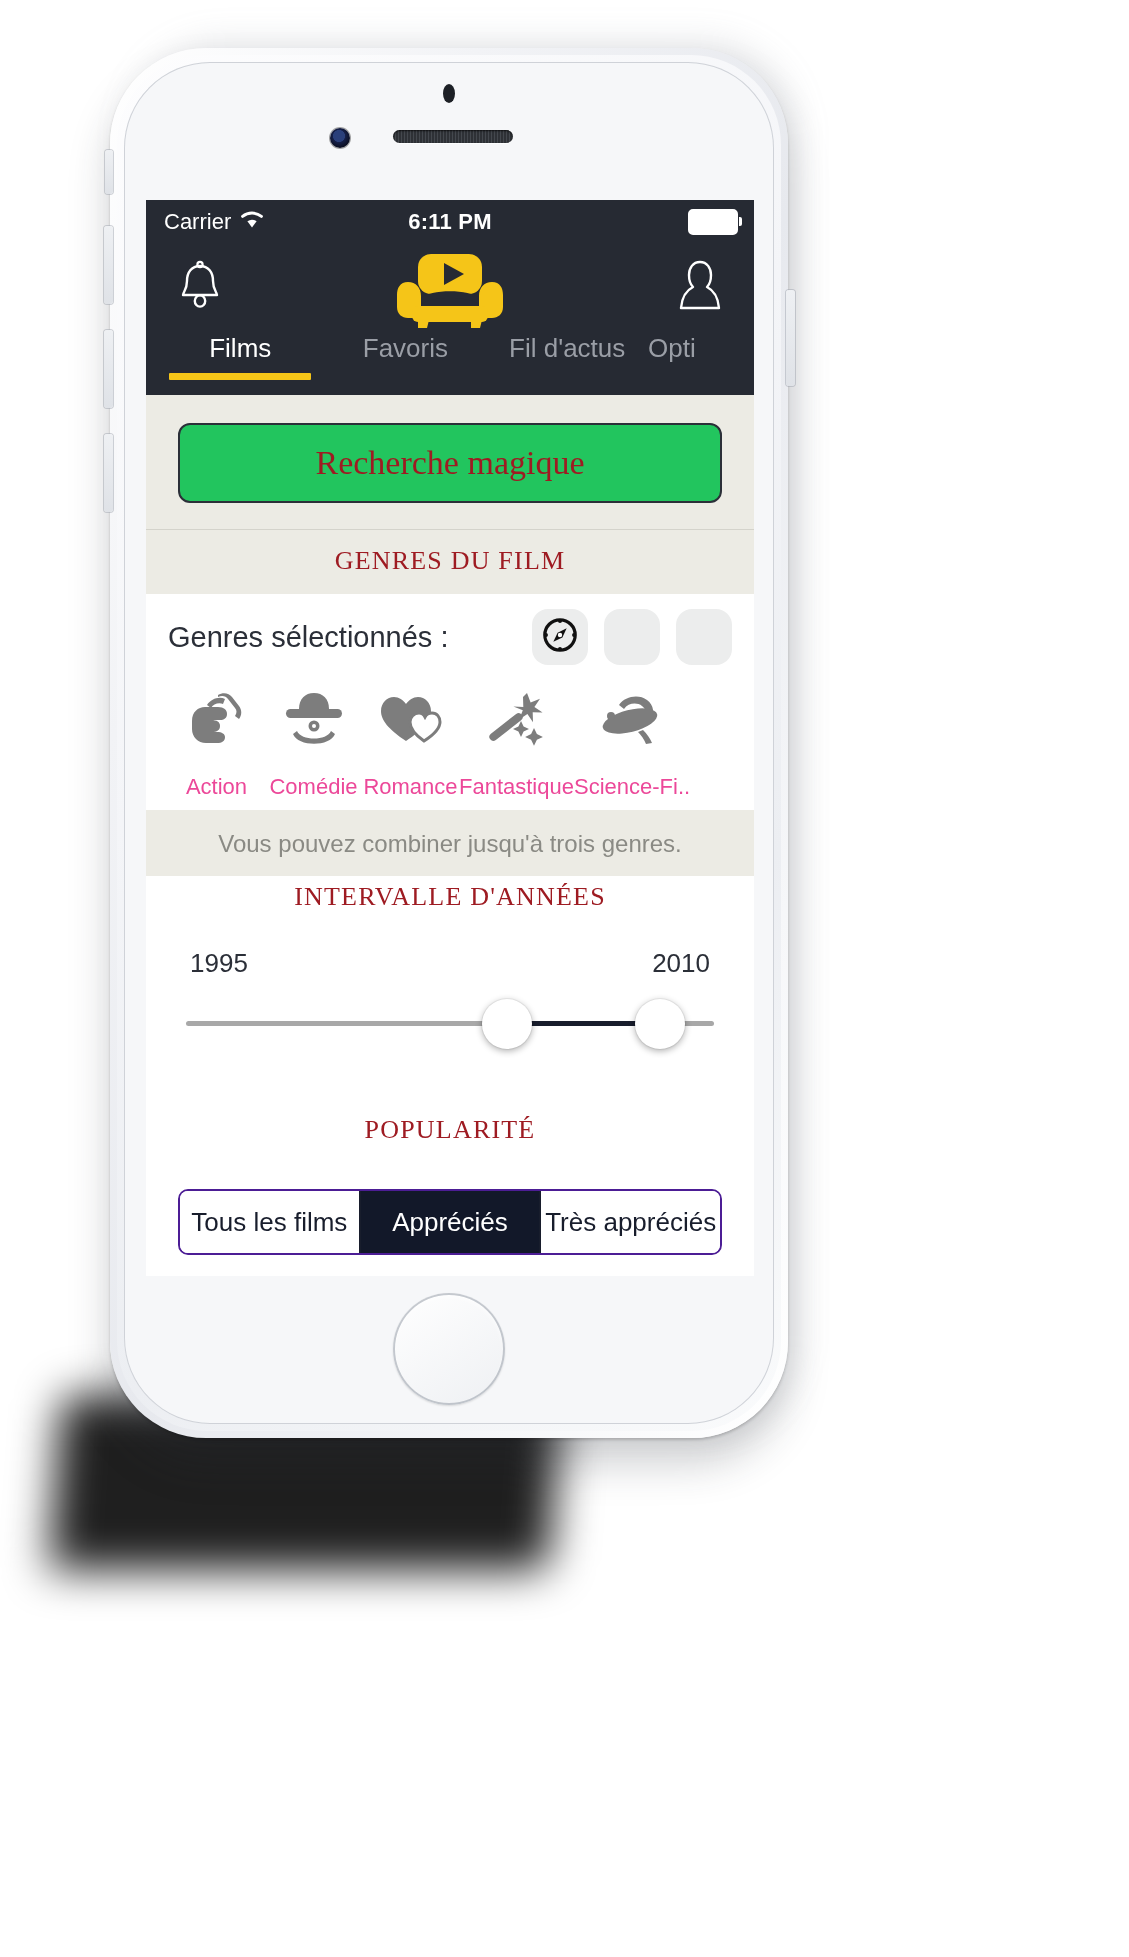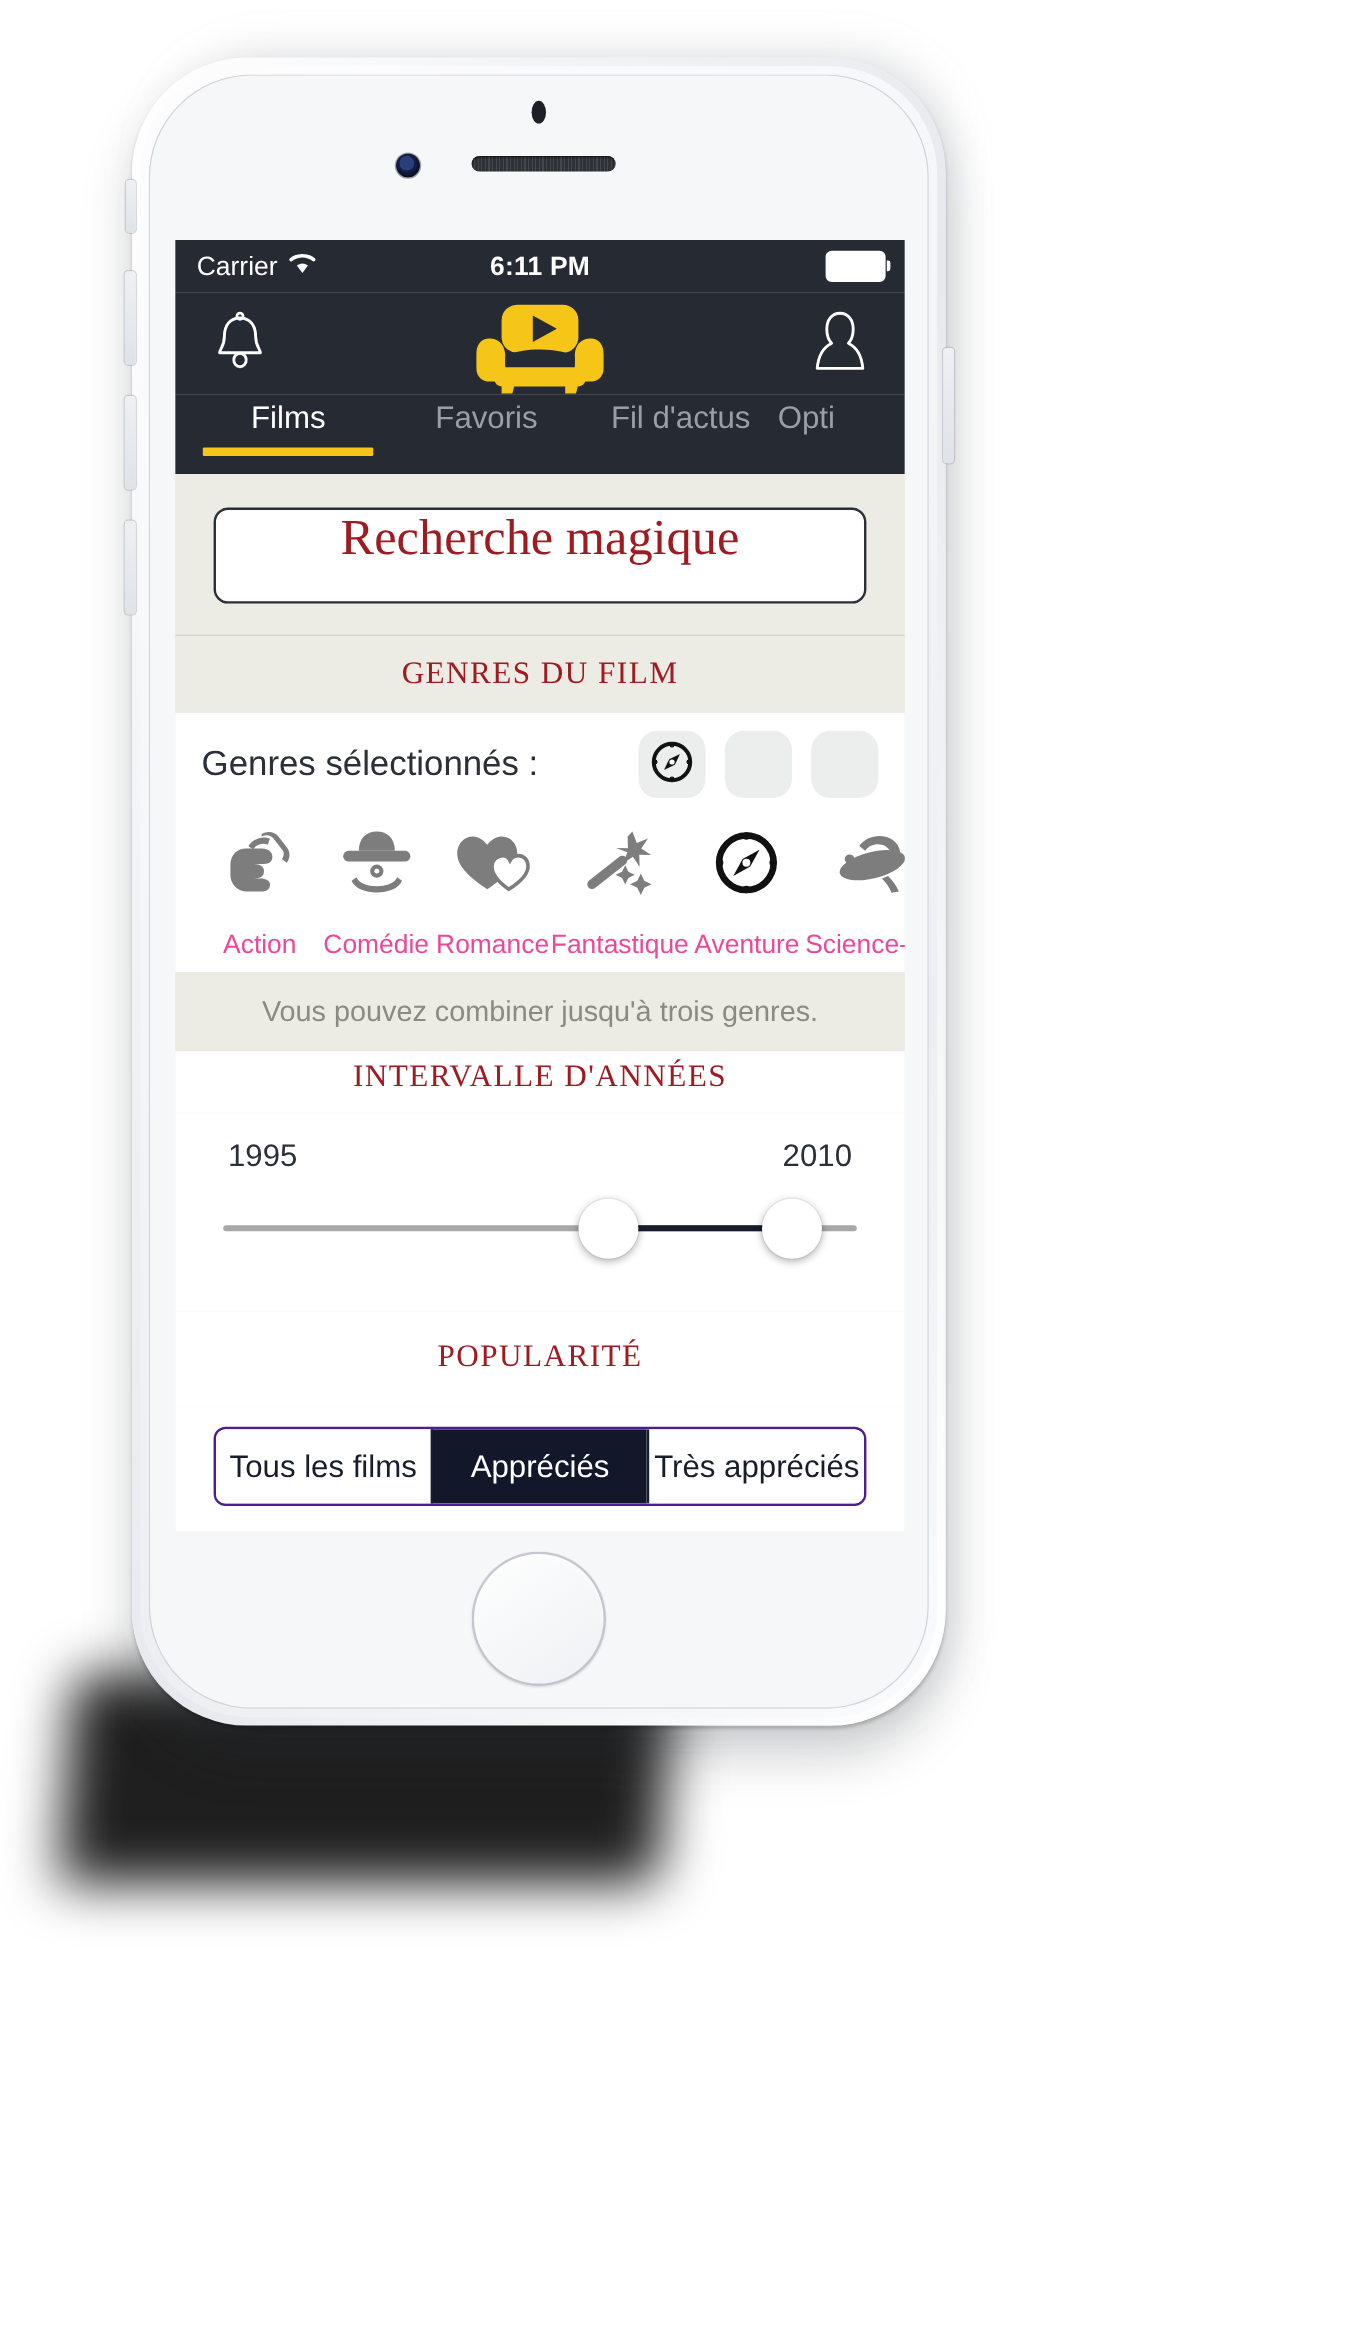--- a/index.html
+++ b/index.html
@@ -128,23 +128,23 @@
   .section-title{
     text-align:center; color:#9e1b22; letter-spacing:1.2px;
     font-size:26px; font-family:"Liberation Serif", serif; font-weight:normal;
   }
   .hairline{ height:1px; background:#d4d3cb; }
 
   
   .magic-wrap{ background:#ecebe4; padding:28px 32px 26px 32px; }
   .magic-btn{
     border:2px solid #2b2f38; border-radius:12px; height:76px;
-    display:flex;justify-content:center;
-    color:#9e1b22; font-size:42px; font-family:"Liberation Serif", serif;
-    background:#ffffff;
+    display:flex;align-items:center;justify-content:center;
+    color:#9e1b22; font-size:34px; font-family:"Liberation Serif", serif;
+    background:#22c55e;
   }
 
   
   .genres-head{ background:#ecebe4; padding:16px 0 18px 0;}
   .genres-body{ background:#ffffff; padding:0 22px 10px 22px;}
   .sel-row{ display:flex; align-items:center; height:86px; }
   .sel-label{ font-size:29px; color:#2b2f38; flex:1; }
   .slot{
     width:56px;height:56px;border-radius:16px;background:#eceded;
     margin-left:16px; display:flex;align-items:center;justify-content:center;
@@ -357,34 +357,20 @@
                 <path d="M44 4 l3.6 9.4 9.4-3.6 -5.6 8.2 8.2 5.6 -9.9-0.3 0.3 9.9 -5.6-8.2 -8.2 5.6 3.6-9.4 -9.4-3.6 9.9 0.3 -0.3-9.9z"></path>
                 <rect x="3" y="34" width="40" height="8" rx="4" transform="rotate(-38 23 38)"></rect>
                 <path d="M38 32 l2.6 5.4 5.4 2.6 -5.4 2.6 -2.6 5.4 -2.6-5.4 -5.4-2.6 5.4-2.6z"></path>
                 <path d="M51 39 l2.9 6 6 2.9 -6 2.9 -2.9 6 -2.9-6 -6-2.9 6-2.9z"></path>
               </g>
             </svg>
           </div>
           <div class="gl">Fantastique</div>
         </div>
 
-        <div class="genre">
-          <div class="gi">
-            <svg width="66" height="60" viewBox="0 0 66 66">
-              <circle cx="33" cy="33" r="25" fill="none" stroke="#111" stroke-width="6"></circle>
-              <path d="M45 21 L29.5 29.5 L21 45 L36.5 36.5 Z" fill="#111"></path>
-              <circle cx="33" cy="33" r="3.6" fill="#fff"></circle>
-              <circle cx="33" cy="8.5" r="3.4" fill="#111"></circle>
-                <circle cx="33" cy="57.5" r="3.4" fill="#111"></circle>
-              <circle cx="8.5" cy="33" r="3.4" fill="#111"></circle>
-                <circle cx="57.5" cy="33" r="3.4" fill="#111"></circle>
-            </svg>
-          </div>
-          <div class="gl">Aventure</div>
-        </div>
 
         <div class="genre">
           <div class="gi">
             <svg width="66" height="60" viewBox="0 0 66 60">
               <g fill="#7d7d7d">
                 <path d="M20 16 c6-9 20-11 28-5 7 5 8 14 3 20 l-6-2 c3-4 2-9-2-12 -5-4-14-3-18 3z"></path>
                 <ellipse cx="31" cy="32" rx="28" ry="11" transform="rotate(-14 31 32)"></ellipse>
                 <path d="M44 41 c4 4 7 8 9 13 l-6 1 c-2-5-5-9-8-12z"></path>
                 <circle cx="12" cy="27" r="4"></circle>
               </g>

